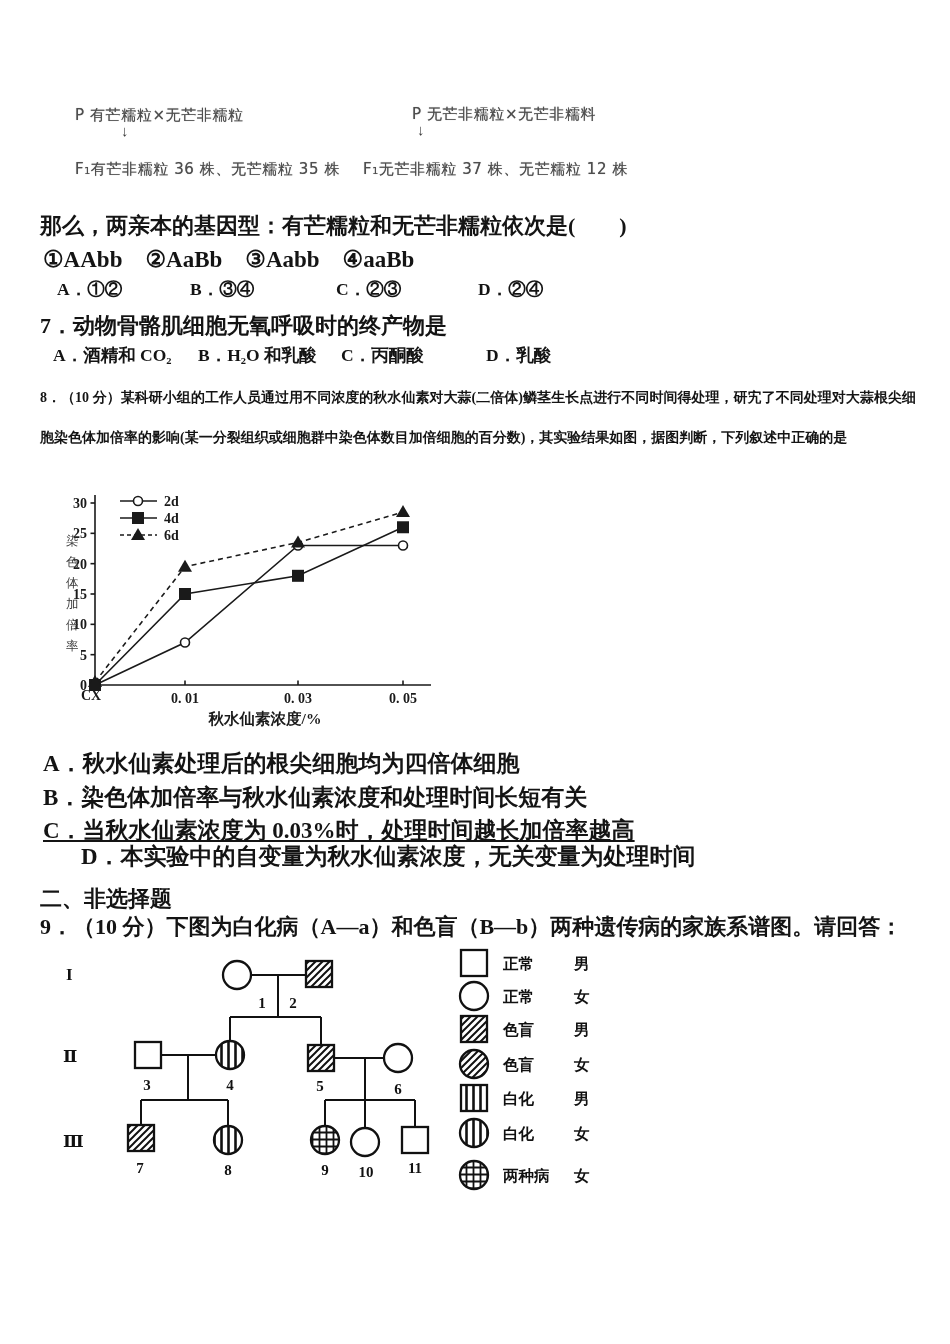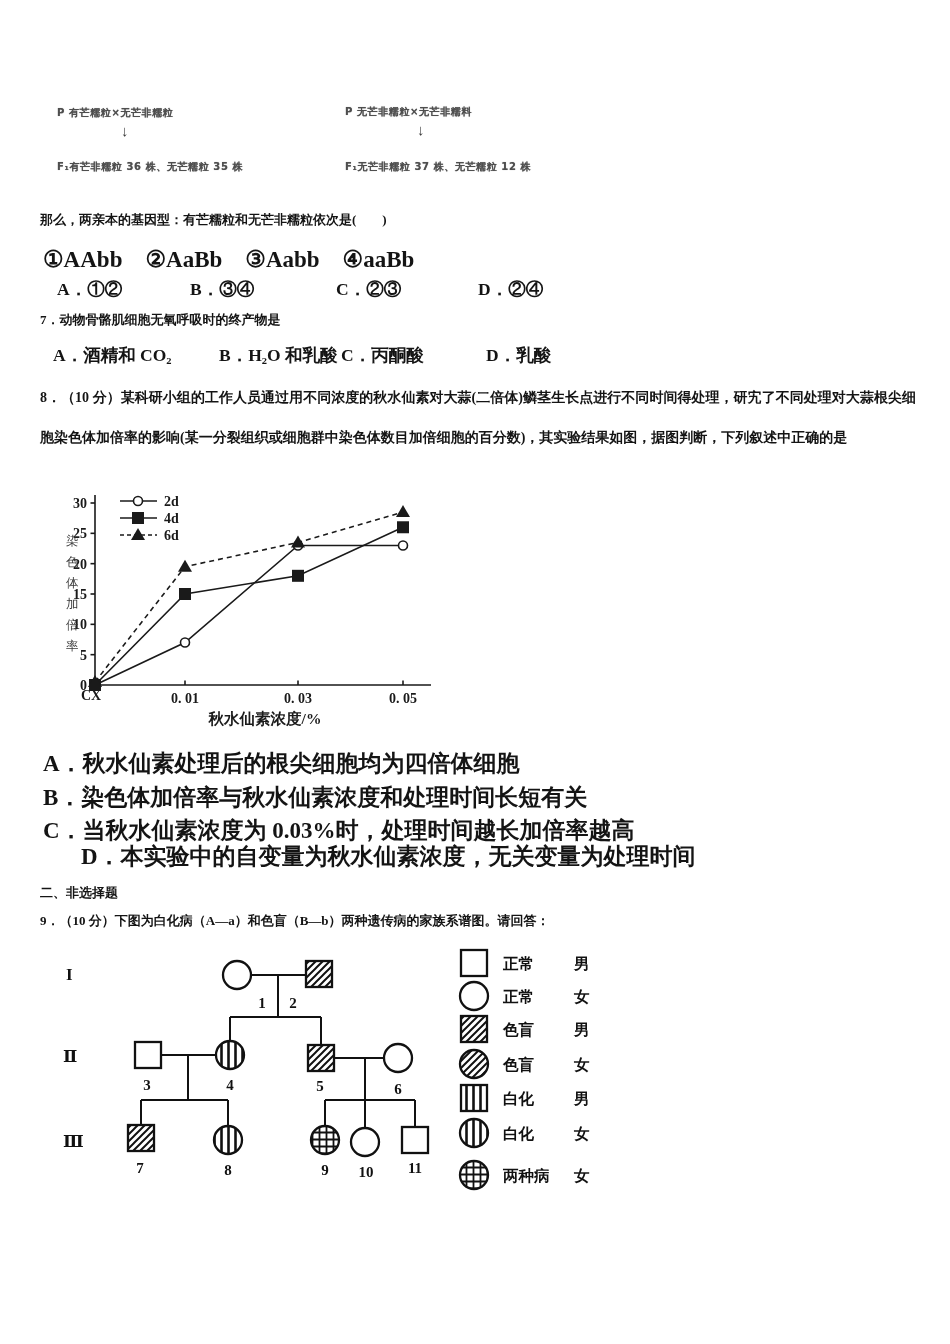--- a/index.html
+++ b/index.html
@@ -6,58 +6,59 @@
   body{
     width:950px;height:1344px;position:relative;overflow:hidden;
     background:#ffffff;color:#141414;
     font-family:"Liberation Serif","DejaVu Serif",serif;
   }
   .abs{position:absolute;}
   
   .scan{
     color:#4e4e4e;
     font-family:"DejaVu Sans",sans-serif;
-    font-size:10px;font-weight:700;letter-spacing:.6px;
+    font-size:15px;font-weight:400;letter-spacing:.6px;
     text-shadow:0 0 .7px #777;
     white-space:nowrap;
+    margin-left:18px;
   }
   .scan-arrow{position:absolute;font-size:15px;color:#3f3f3f;}
-  .stem{font-size:13px;font-weight:700;white-space:nowrap;}
+  .stem{font-size:22px;font-weight:700;white-space:nowrap;}
   .para{font-size:14px;font-weight:700;line-height:40px;text-align:justify;}
   .optrow span{position:absolute;top:0;font-size:17.5px;font-weight:700;white-space:nowrap;}
   .optline{font-size:23px;font-weight:700;white-space:nowrap;}
   svg text{font-family:"Liberation Serif","DejaVu Serif",serif;}
 </style>
 </head>
 <body>
 
 <div class="abs" style="left:57px;top:106px;width:280px;height:75px;">
   <div class="scan">P 有芒糯粒×无芒非糯粒</div>
   <div class="scan-arrow" style="left:64px;top:17px;">↓</div>
   <div class="scan abs" style="left:0;top:54px;">F₁有芒非糯粒 36 株、无芒糯粒 35 株</div>
 </div>
-<div class="abs" style="left:345px;top:105px;width:300px;height:75px;">
+<div class="abs" style="left:345px;top:105px;width:300px;height:75px;text-align:center;">
   <div class="scan">P 无芒非糯粒×无芒非糯料</div>
   <div class="scan-arrow" style="left:72px;top:17px;">↓</div>
   <div class="scan abs" style="left:0;top:55px;">F₁无芒非糯粒 37 株、无芒糯粒 12 株</div>
 </div>
 
 <div class="abs stem" style="left:40px;top:211px;">那么，两亲本的基因型：有芒糯粒和无芒非糯粒依次是(　　)</div>
 <div class="abs optline" style="left:43px;top:244px;">①AAbb　②AaBb　③Aabb　④aaBb</div>
 <div class="abs optrow" style="left:0;top:277px;height:24px;width:950px;">
   <span style="left:45px;margin-left:12px;">A．①②</span>
   <span style="left:190px;">B．③④</span>
   <span style="left:336px;">C．②③</span>
   <span style="left:478px;">D．②④</span>
 </div>
 
 <div class="abs stem" style="left:40px;top:311px;">7．动物骨骼肌细胞无氧呼吸时的终产物是</div>
 <div class="abs optrow" style="left:8px;top:343px;height:24px;width:950px;padding-left:20px;">
   <span style="left:45px;">A．酒精和 CO₂</span>
-  <span style="left:190px;margin-left:21px;">B．H₂O 和乳酸</span>
+  <span style="left:190px;">B．H₂O 和乳酸</span>
   <span style="left:333px;">C．丙酮酸</span>
   <span style="left:478px;text-align:center;">D．乳酸</span>
 </div>
 
 <div class="abs para" style="left:40px;top:378px;width:876px;">8．（10 分）某科研小组的工作人员通过用不同浓度的秋水仙素对大蒜(二倍体)鳞茎生长点进行不同时间得处理，研宄了不同处理对大蒜根尖细胞染色体加倍率的影响(某一分裂组织或细胞群中染色体数目加倍细胞的百分数)，其实验结果如图，据图判断，下列叙述中正确的是</div>
 
 <svg id="chart-svg" class="abs" style="left:65px;top:487px;" width="385" height="245" viewBox="0 0 385 245">
     <g stroke="#1a1a1a" stroke-width="1.6" fill="none">
       <path d="M30 8 V198 H366"></path>
       <line x1="25.5" y1="198" x2="30" y2="198"></line>
@@ -114,21 +115,21 @@
     <line x1="55" y1="31" x2="92" y2="31" stroke="#1a1a1a" stroke-width="1.5"></line>
     <rect x="67" y="25" width="12" height="12" fill="#1a1a1a"></rect>
     <text x="99" y="36" font-size="14" font-weight="bold" fill="#1a1a1a">4d</text>
     <line x1="55" y1="48" x2="92" y2="48" stroke="#1a1a1a" stroke-width="1.5" stroke-dasharray="4 3"></line>
     <polygon points="73,41 66,53 80,53" fill="#1a1a1a"></polygon>
     <text x="99" y="53" font-size="14" font-weight="bold" fill="#1a1a1a">6d</text>
   </svg>
 
 <div class="abs optline" style="left:43px;top:748px;">A．秋水仙素处理后的根尖细胞均为四倍体细胞</div>
 <div class="abs optline" style="left:43px;top:782px;">B．染色体加倍率与秋水仙素浓度和处理时间长短有关</div>
-<div class="abs optline" style="left:43px;top:815px;">C．当秋水仙素浓度为 0.03%时，处理时间越长加倍率越高</div>
+<div class="abs optline" style="left:43px;top:815px;text-decoration:underline;">C．当秋水仙素浓度为 0.03%时，处理时间越长加倍率越高</div>
 <div class="abs optline" style="left:43px;top:841px;margin-left:38px;">D．本实验中的自变量为秋水仙素浓度，无关变量为处理时间</div>
 
 <div class="abs stem" style="left:40px;top:884px;">二、非选择题</div>
 <div class="abs stem" style="left:40px;top:912px;">9．（10 分）下图为白化病（A—a）和色盲（B—b）两种遗传病的家族系谱图。请回答：</div>
 
 <svg id="pedigree-svg" class="abs" style="left:50px;top:940px;" width="660" height="272" viewBox="0 0 660 272">
   <defs>
     <pattern id="pat-diagonal" patternUnits="userSpaceOnUse" width="7" height="7">
       <path d="M-1,8 L8,-1 M3,11 L11,3 M-4,4 L4,-4" stroke="#111" stroke-width="2" fill="none"></path>
     </pattern>

